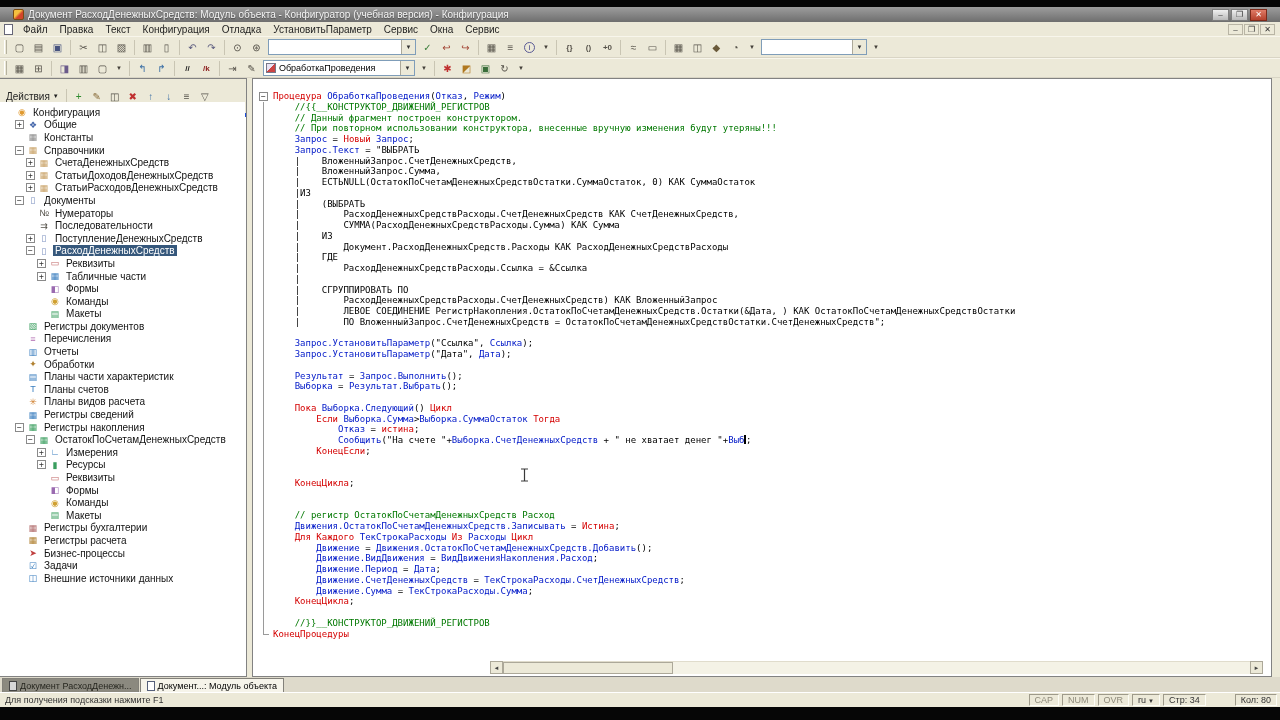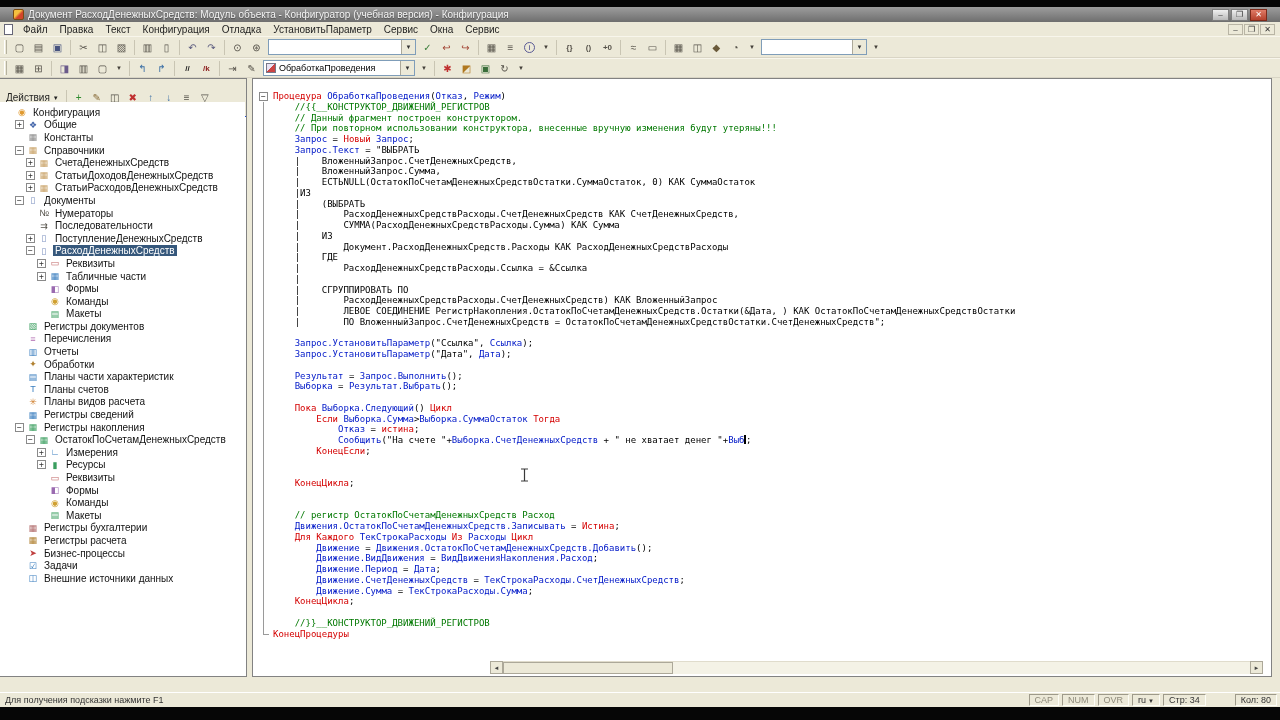--- a/index.html
+++ b/index.html
@@ -35,21 +35,21 @@
   .tb-sep{width:1px;height:15px;background:#c9c5b3;margin:0 3px;flex:none}
   .tb-caret{font-size:6px;color:#44403a;padding:0 4px;flex:none}
   .tb-combo{height:16px;background:#fff;border:1px solid #7f9db9;display:flex;align-items:center;font-size:9px;color:#000;margin:0 2px;flex:none;overflow:hidden}
   .tb-combo .cval{flex:1;padding:0 3px;white-space:nowrap;overflow:hidden}
   .combo-ic{width:10px;height:10px;margin-left:2px;flex:none;background:linear-gradient(135deg,#e8e2f4 50%,#c44 50%);border:1px solid #778}
   .combo-arrow{width:14px;height:100%;background:#ece9d8;border-left:1px solid #aca899;display:flex;align-items:center;justify-content:center;font-size:6px;color:#333;flex:none}
 
   
   .main{position:absolute;top:78px;left:0;width:1280px;height:599px;background:#ece9d8}
   .sidepanel{position:absolute;left:0;top:0;width:247px;height:599px;background:#fff;border:1px solid #828282;border-left:none}
-  .panel-header{height:38px;background:#ece9d8;display:flex;align-items:center;font-size:10px;color:#1e1e1e;padding:0 2px;border-bottom:1px solid #1d4ed8}
+  .panel-header{height:38px;background:#ece9d8;display:flex;align-items:center;font-size:10px;color:#1e1e1e;padding:0 2px;border-bottom:4px solid #1d4ed8}
   .actions-btn{display:flex;align-items:center;padding:2px 4px;white-space:nowrap}
   .actions-btn .car{font-size:6px;margin-left:3px}
   .ph-btn{width:18px;height:16px;display:flex;align-items:center;justify-content:center;font-size:10px;flex:none}
   .tree{position:absolute;top:23px;left:0;right:1px;bottom:1px;overflow:hidden;font-size:10px;color:#111;padding-top:4px;background:#fff}
   .tree-row{height:12.6px;display:flex;align-items:center;white-space:nowrap}
   .expander{width:9px;height:9px;border:1px solid #8a8a8a;background:#fff;font-size:8px;line-height:7px;text-align:center;color:#333;margin-right:3px;flex:none;font-family:"DejaVu Sans Mono",monospace}
   .expander.hid{visibility:hidden}
   .tree-icon{width:12px;margin-right:3px;font-size:9px;text-align:center;flex:none}
   .tree-label{padding:0 2px;line-height:11px}
   .tree-row.selected .tree-label{background:#36587c;color:#fff}
@@ -517,20 +517,30 @@
       </div>
     </div>
   </div>
 
   <div class="mouse">
     <svg width="9" height="14" viewBox="0 0 9 14">
         <path d="M1 1h7M1 13h7M4.5 1v12" stroke="#3a3a3a" stroke-width="1.2" fill="none"></path>
       </svg>
   </div>
 
+  <div class="tabbar" id="tabbar">
+      <div class="tab inactive">
+        <span class="tab-doc"></span>
+        <span>Документ РасходДенежн...</span>
+      </div>
+      <div class="tab active">
+        <span class="tab-doc"></span>
+        <span>Документ...: Модуль объекта</span>
+      </div>
+    </div>
 
   <div class="statusbar">
     <span class="status-hint">Для получения подсказки нажмите F1</span>
     <span id="status-cells" style="display:flex;align-items:center">
         <span class="status-cell dim">CAP</span>
         <span class="status-cell dim">NUM</span>
         <span class="status-cell dim">OVR</span>
         <span class="status-cell">ru<span class="car">▼</span></span>
         <span class="status-cell">Стр: 34</span>
         <span class="status-gap"></span>

